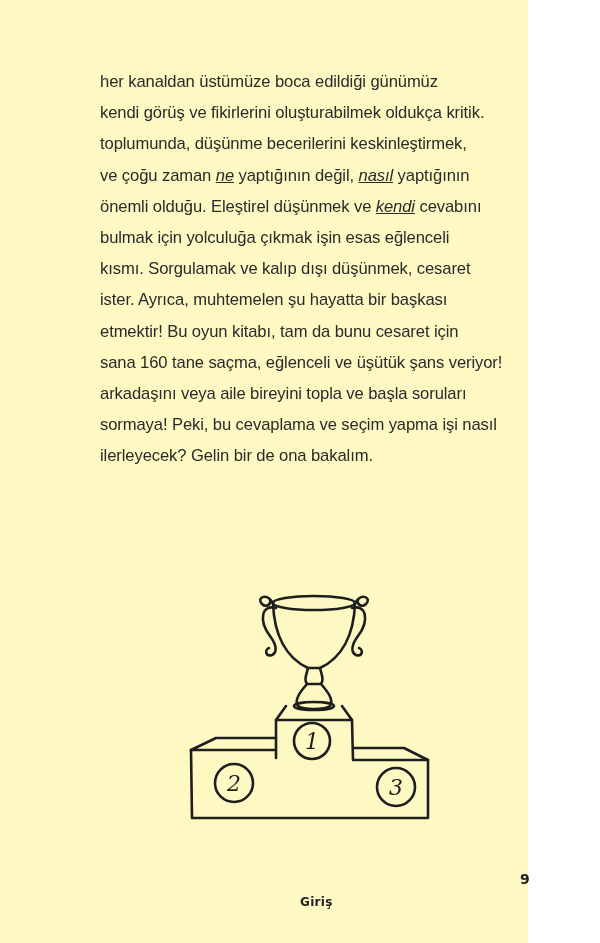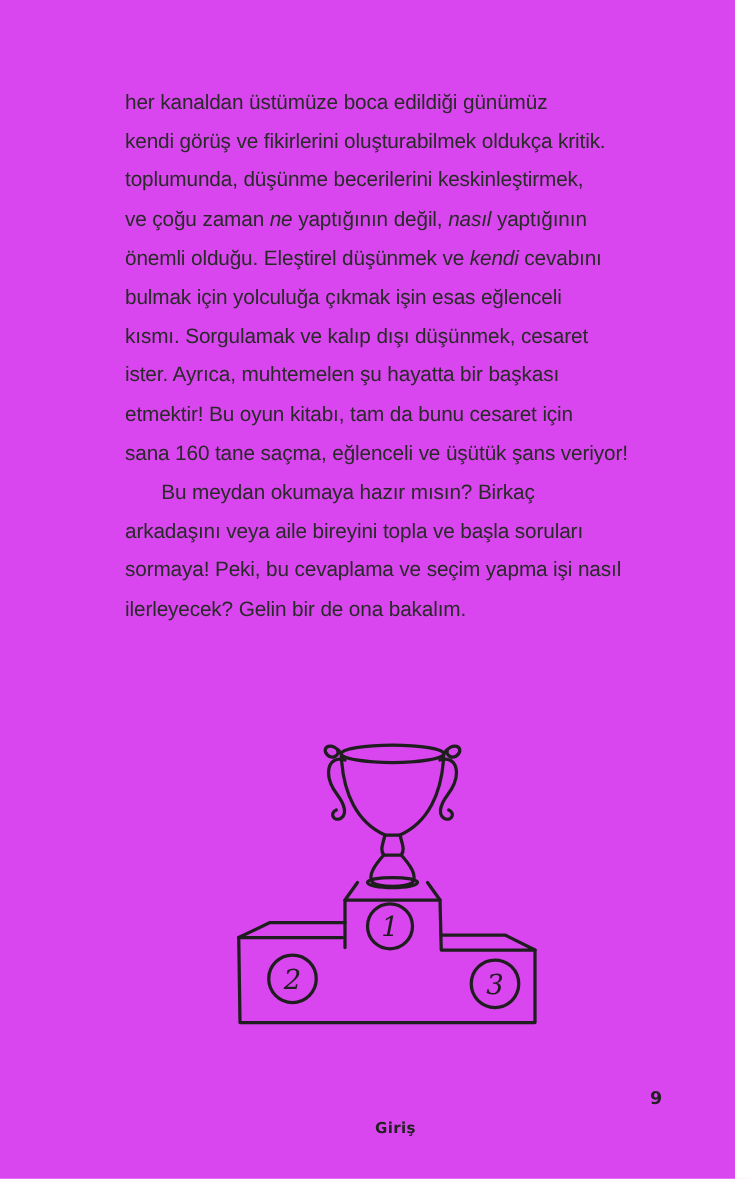--- a/index.html
+++ b/index.html
@@ -1,22 +1,22 @@
 <!DOCTYPE html>
 <html><head>
 <meta charset="utf-8">
 <style>
   html, body { margin: 0; padding: 0; background: #ffffff; }
   body { width: 600px; height: 943px; position: relative; overflow: hidden;
          font-family: "Liberation Sans", "DejaVu Sans", sans-serif; color: #2a2a2a; }
-  .page { position: absolute; left: 0; top: 0; width: 588px; height: 943px; background: #d946ef; }
+  .page { position: absolute; left: 0; top: 0; width: 528px; height: 943px; background: #fef9c3; }
   .body-text { position: absolute; left: 100px; top: 66px; width: 420px; }
   .line { display: block; font-size: 16.6px; line-height: 31.2px; white-space: nowrap; letter-spacing: -0.1px; }
   .line.indent { padding-left: 29px; }
-  .line em { font-style: italic; }
+  .line em { font-style: italic; text-decoration: underline; }
   .illustration { position: absolute; left: 186px; top: 580px; width: 250px; height: 240px; }
   .footer-label { position: absolute; left: 300px; top: 875px; font-family: "DejaVu Sans", sans-serif;
                   font-weight: bold; font-size: 12px; color: #222; letter-spacing: 0.3px; margin-top: 20px; }
   .page-number { position: absolute; left: 520px; top: 871px; font-family: "DejaVu Sans", sans-serif;
                  font-weight: bold; font-size: 14px; color: #222; }
 </style>
 </head>
 <body>
 
 <div class="page">
@@ -25,21 +25,20 @@
       <span class="line"><span>her kanaldan üstümüze boca edildiği günümüz</span></span>
       <span class="line"><span>kendi görüş ve fikirlerini oluşturabilmek oldukça kritik.</span></span>
       <span class="line"><span>toplumunda, düşünme becerilerini keskinleştirmek,</span></span>
       <span class="line"><span>ve çoğu zaman </span><em>ne</em><span> yaptığının değil, </span><em>nasıl</em><span> yaptığının</span></span>
       <span class="line"><span>önemli olduğu. Eleştirel düşünmek ve </span><em>kendi</em><span> cevabını</span></span>
       <span class="line"><span>bulmak için yolculuğa çıkmak işin esas eğlenceli</span></span>
       <span class="line"><span>kısmı. Sorgulamak ve kalıp dışı düşünmek, cesaret</span></span>
       <span class="line"><span>ister. Ayrıca, muhtemelen şu hayatta bir başkası</span></span>
       <span class="line"><span>etmektir! Bu oyun kitabı, tam da bunu cesaret için</span></span>
       <span class="line"><span>sana 160 tane saçma, eğlenceli ve üşütük şans veriyor!</span></span>
-      <span class="line indent"><span>Bu meydan okumaya hazır mısın? Birkaç</span></span>
       <span class="line"><span>arkadaşını veya aile bireyini topla ve başla soruları</span></span>
       <span class="line"><span>sormaya! Peki, bu cevaplama ve seçim yapma işi nasıl</span></span>
       <span class="line"><span>ilerleyecek? Gelin bir de ona bakalım.</span></span>
     </div>
 
   <svg class="illustration" viewBox="0 0 250 240" fill="none" stroke="#1e1e1e" stroke-width="2.6" stroke-linecap="round" stroke-linejoin="round">
 
     <g>
       <ellipse cx="128" cy="23" rx="41" ry="7"></ellipse>
       <path d="M87 23 C 88 55, 100 78, 122 88 L 134 88 C 156 78, 168 55, 169 23"></path>

